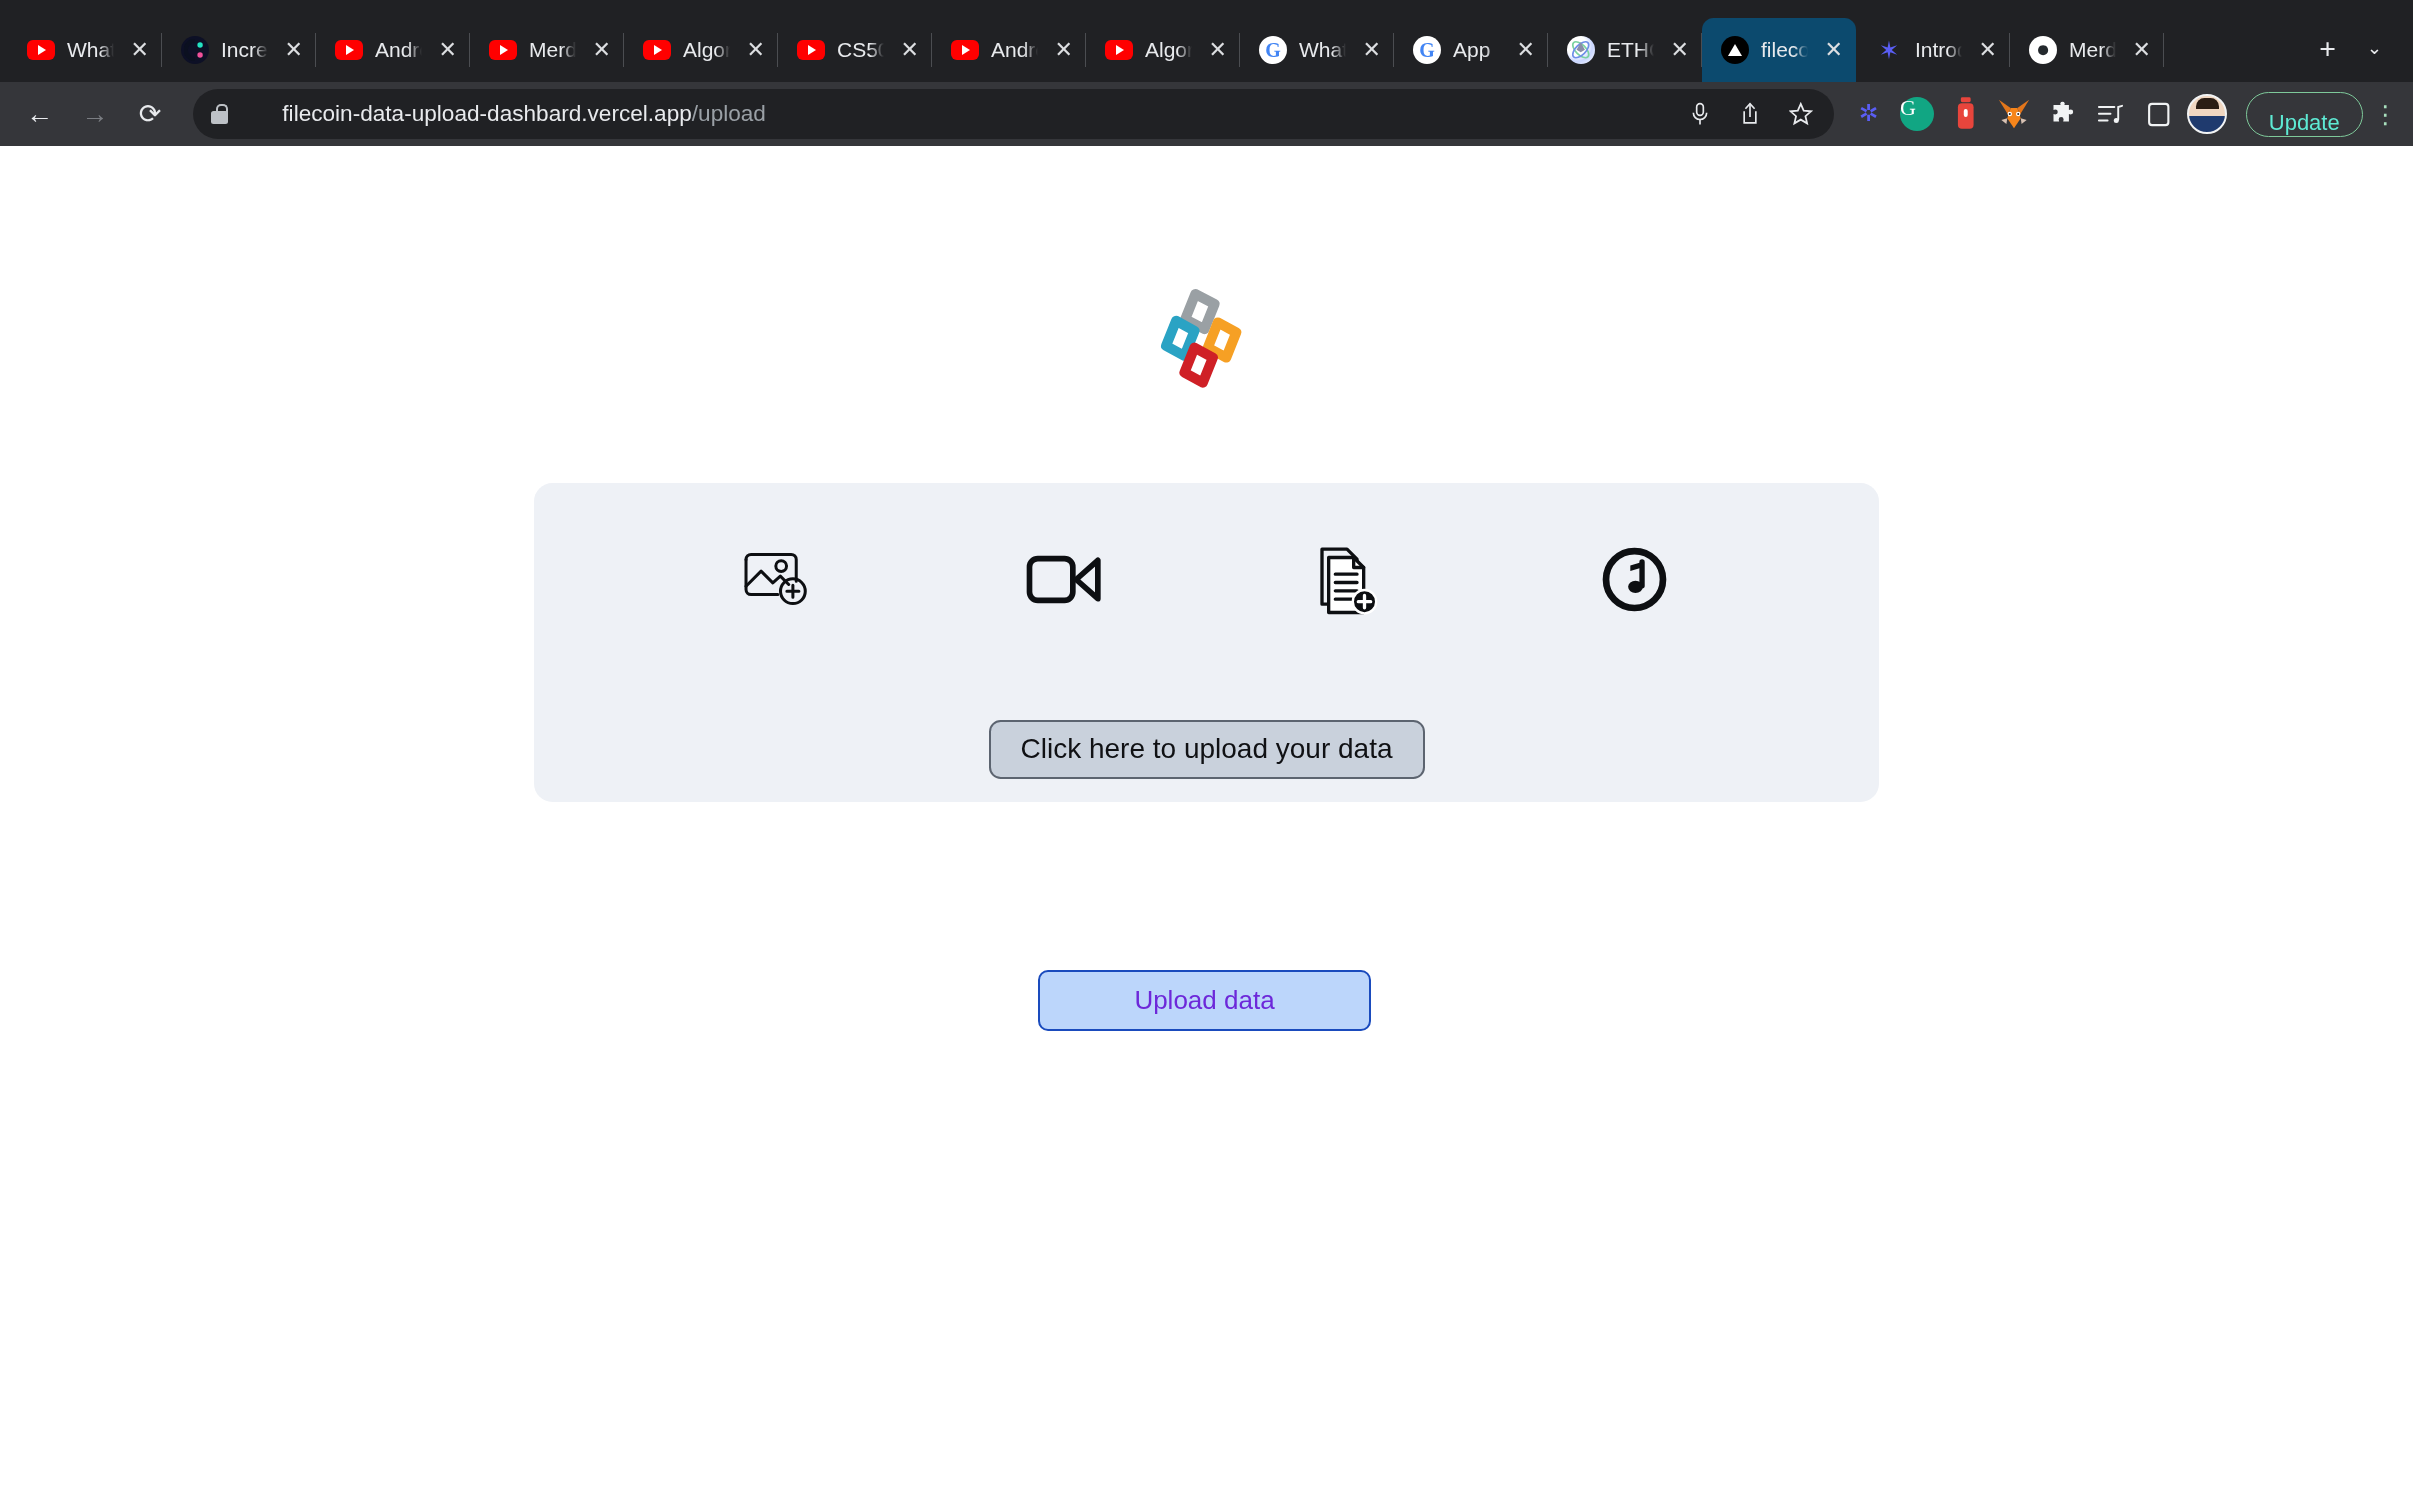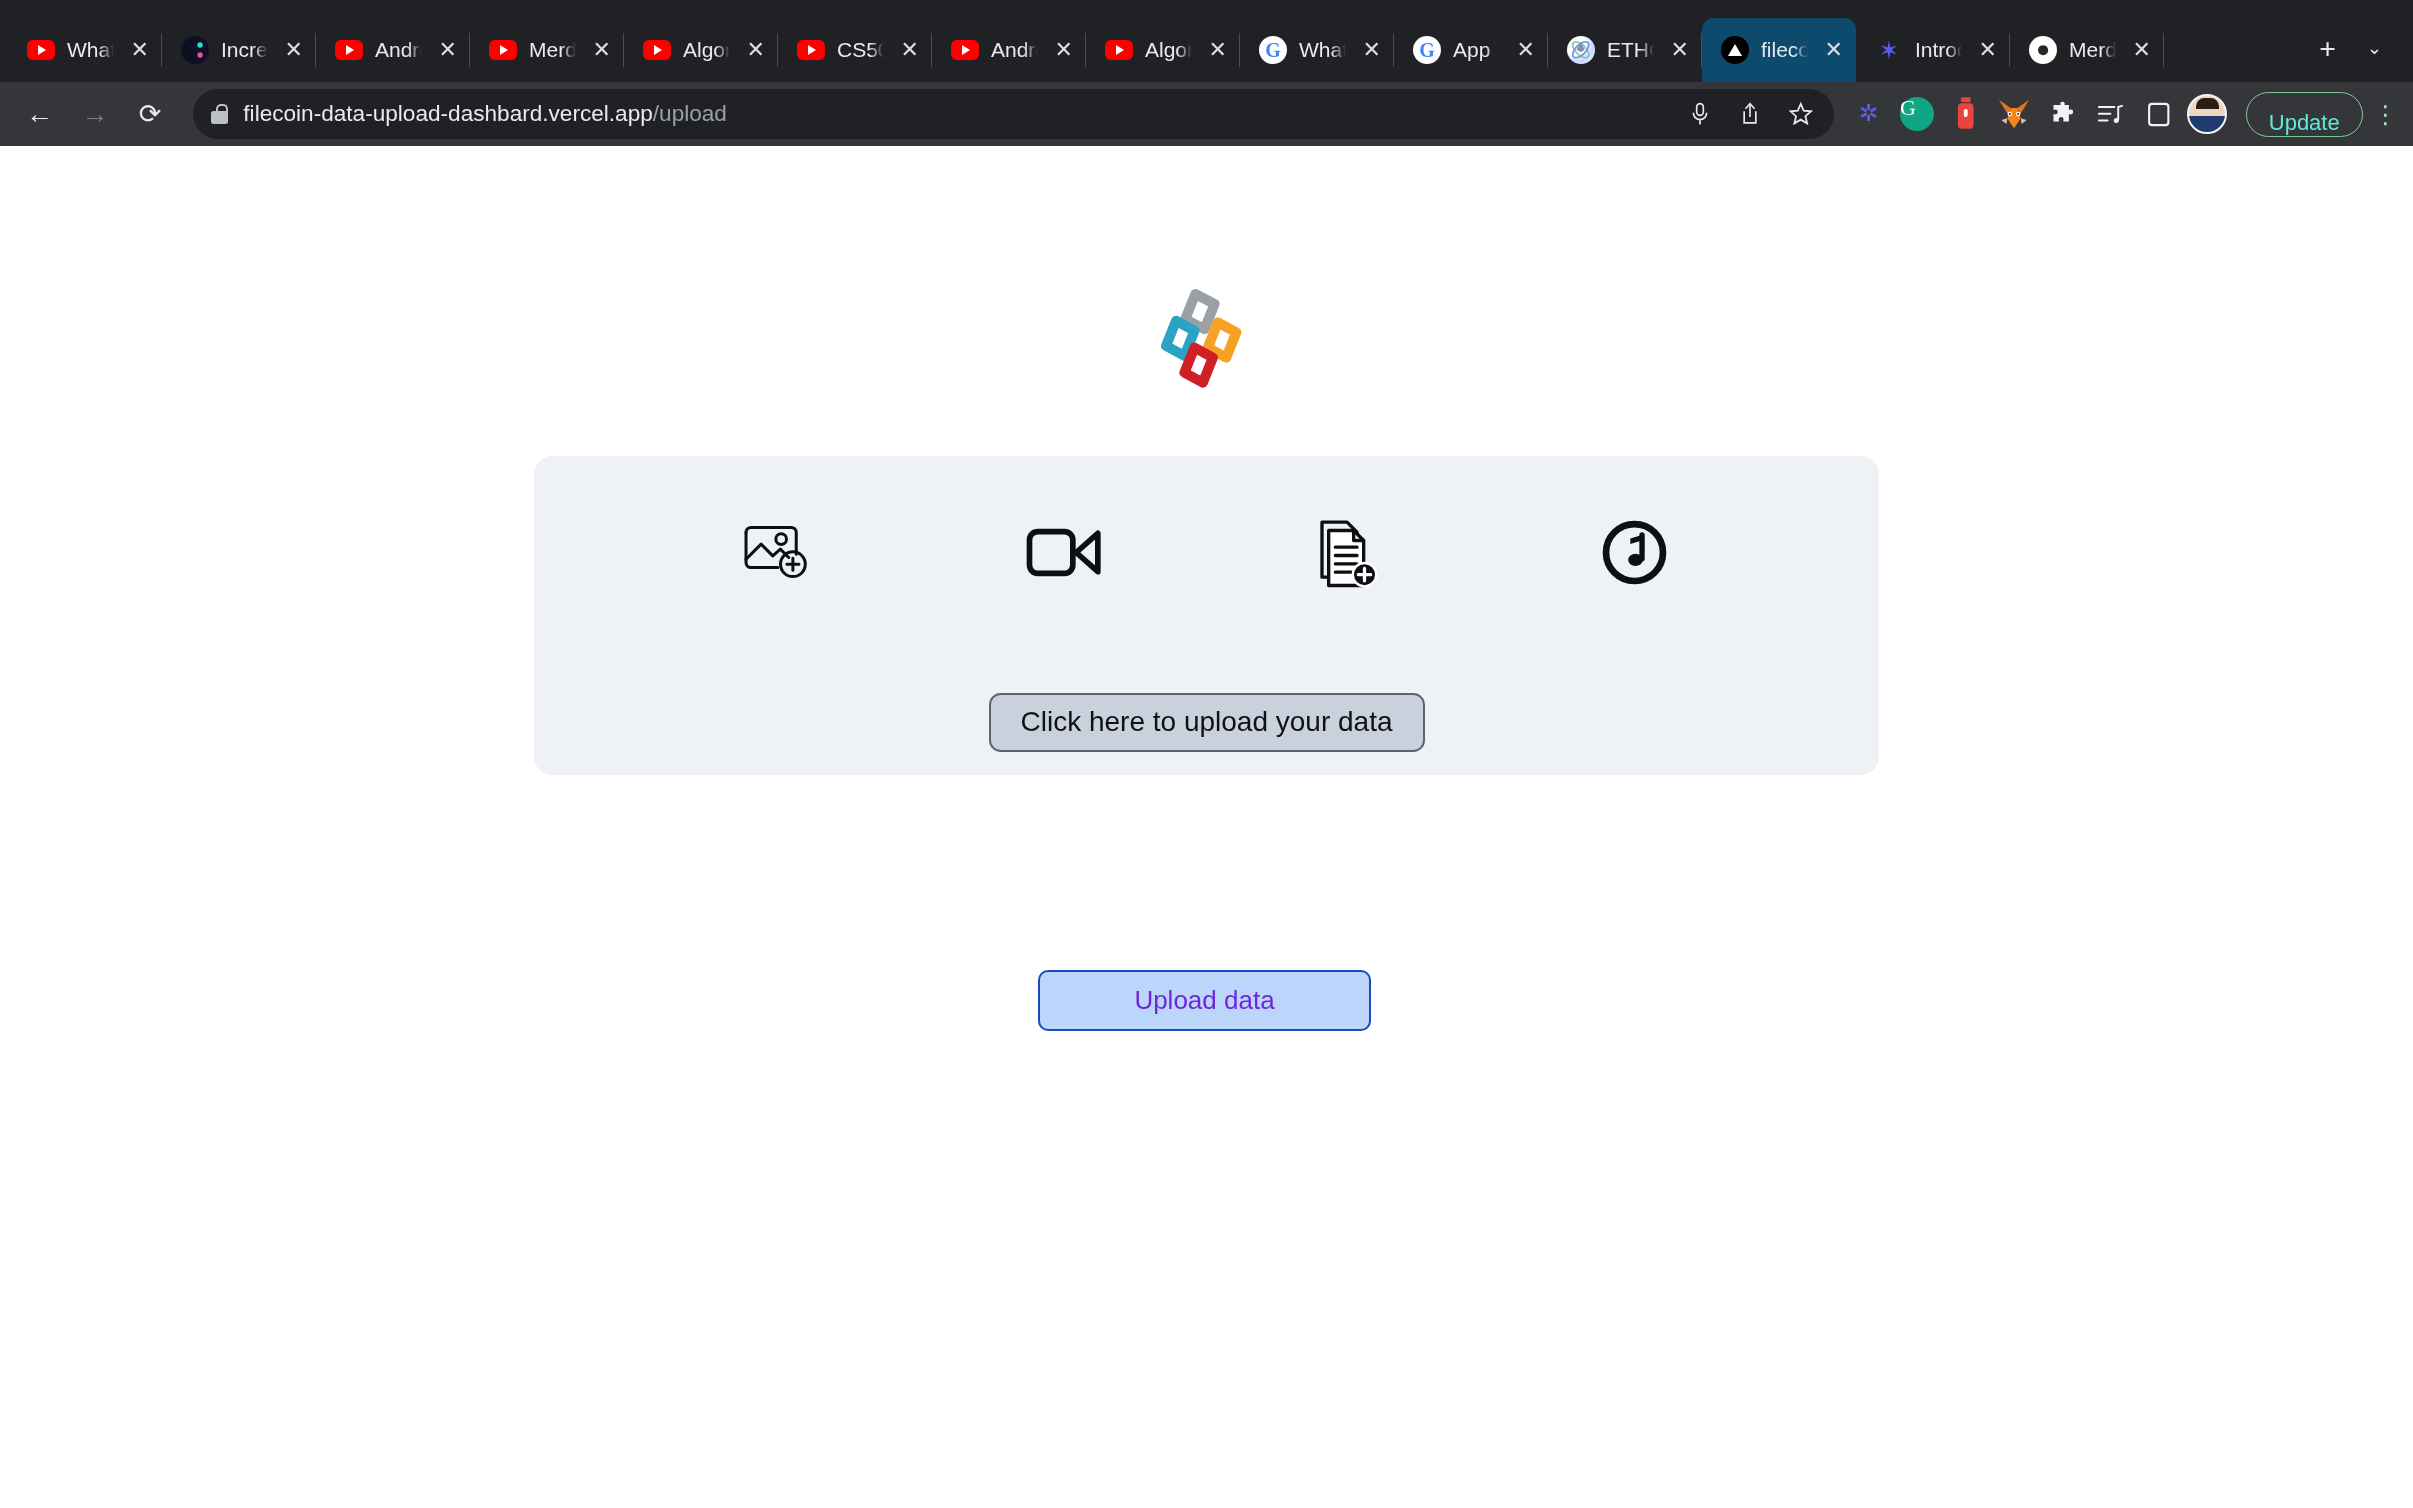--- a/index.html
+++ b/index.html
@@ -97,21 +97,21 @@
   }
   .lock { width: 17px; height: 20px; flex: 0 0 17px; position: relative; }
   .lock::before {
     content: ""; position: absolute; bottom: 0; left: 0; width: 17px; height: 12.6px;
     background: #bdc1c6; border-radius: 2.5px;
   }
   .lock::after {
     content: ""; position: absolute; top: 0; left: 4.2px; width: 8.4px; height: 10px;
     border: 2.5px solid #bdc1c6; border-bottom: none; border-radius: 5px 5px 0 0;
   }
-  .url { font-size: 22.6px; color: #e8eaed; white-space: nowrap; overflow: hidden; }
+  .url { font-size: 22.6px; color: #e8eaed; white-space: nowrap; overflow: hidden; margin-left: 39px; }
   .url .path { color: #9aa0a6; }
   .omni-icons { display: flex; align-items: center; gap: 22px; margin-left: auto; }
   .omni-icon { color: #e8eaed; font-size: 23.5px; line-height: 1; display:flex;align-items:center;justify-content:center;width:28.5px;height:28.5px;}
 
   .ext-icons { display: flex; align-items: center; gap: 8.4px; }
   .ext {
     width: 40px; height: 40px; flex: 0 0 40px;
     display: flex; align-items: center; justify-content: center;
     font-size: 23.5px; line-height: 1; border-radius: 50%;
   }
@@ -138,21 +138,21 @@
   
   .page { flex: 1 1 auto; background: #ffffff; position: relative; overflow: hidden; }
 
   .logo {
     position: absolute; left: 1156px; top: 141px;
     width: 92px; height: 101px;
   }
 
   .dropzone {
     position: absolute;
-    left: 534px; top: 310px;
+    left: 534px; top: 337px;
     width: 1345px; height: 319px;
     background: #eef1f6;
     border-radius: 18.4px;
   }
   .icon-row {
     position: absolute; left: 0; right: 0; top: 46px;
     display: flex; align-items: center; justify-content: center;
   }
   .icon-slot {
     width: 285px; display: flex; align-items: center; justify-content: center;

